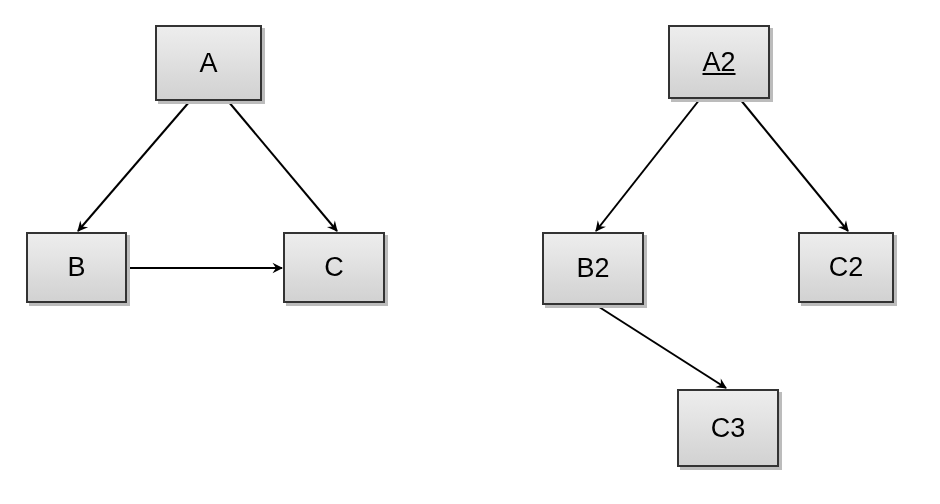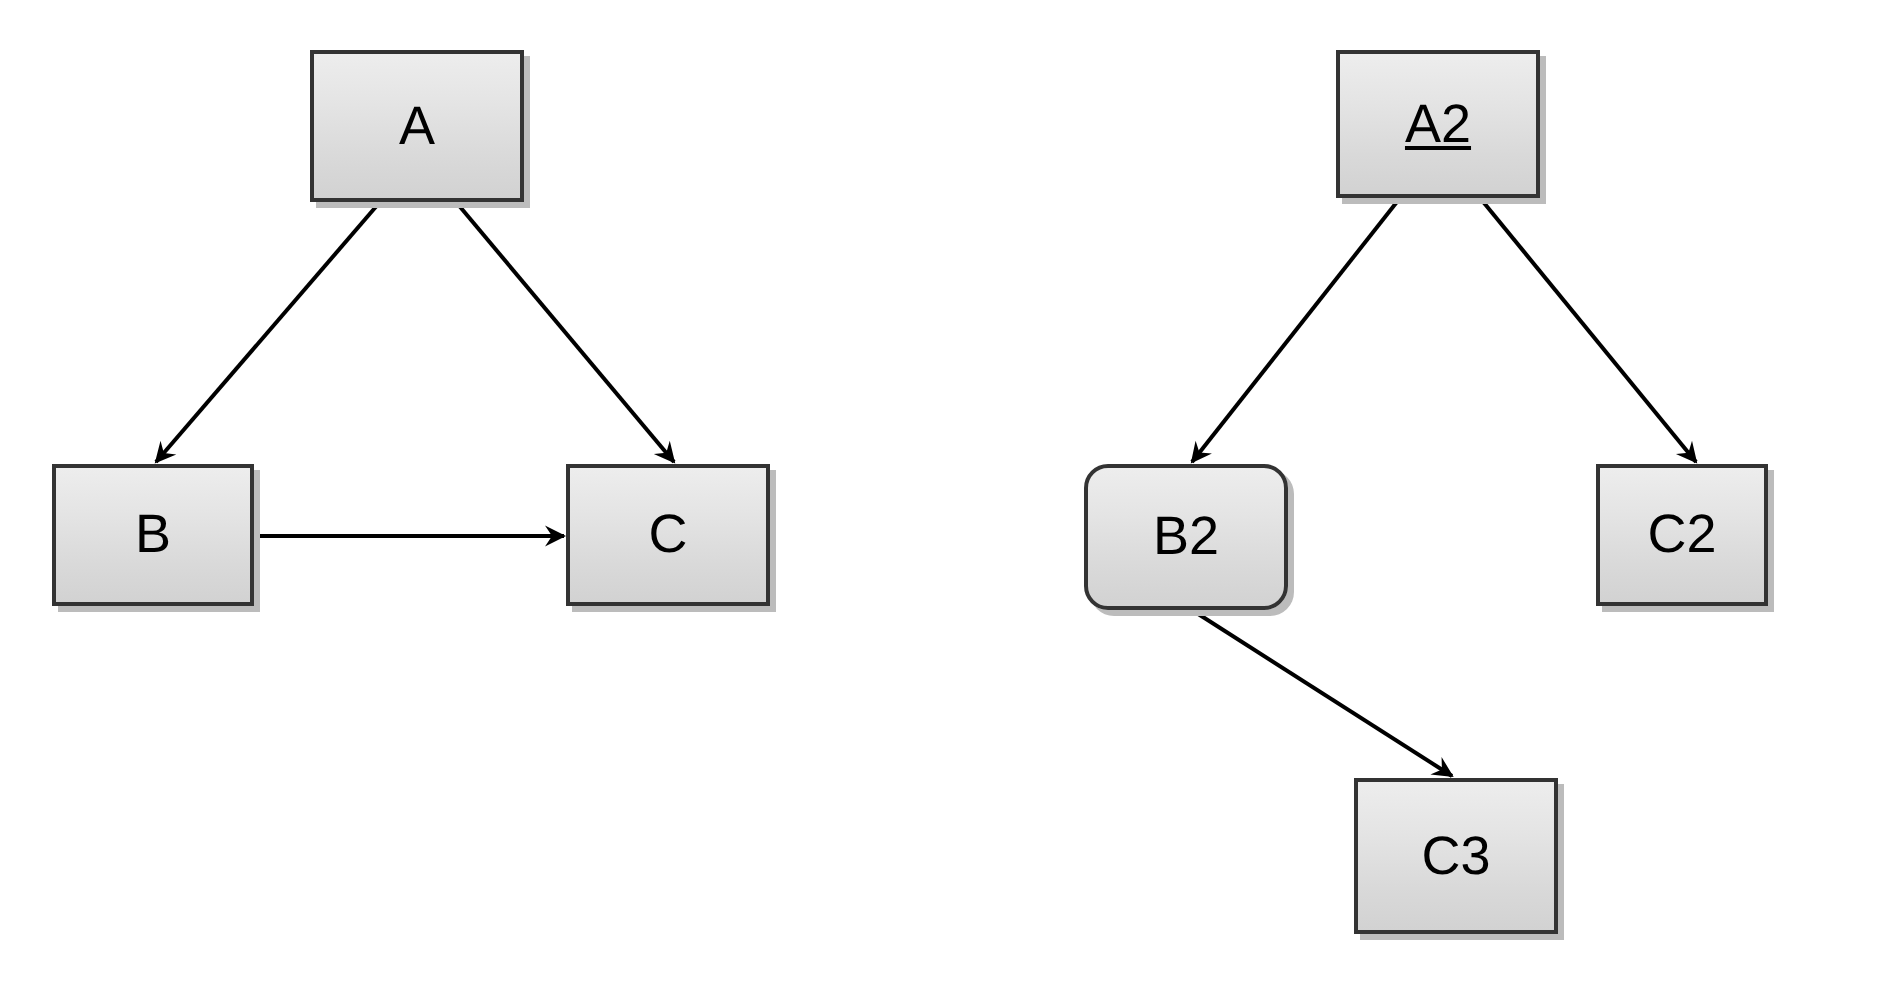--- a/index.html
+++ b/index.html
@@ -75,24 +75,24 @@
       </div>
       <div class="node" style="left: 26px; top: 232px; width: 101px; height: 71px;">
         <span class="node-label">B</span>
       </div>
       <div class="node" style="left: 283px; top: 232px; width: 102px; height: 71px;">
         <span class="node-label">C</span>
       </div>
       <div class="node" style="left: 668px; top: 25px; width: 102px; height: 74px; text-decoration: underline;">
         <span class="node-label">A2</span>
       </div>
-      <div class="node" style="left: 542px; top: 232px; width: 102px; height: 73px; border-radius: 12px;">
+      <div class="node" style="left: 542px; top: 232px; width: 102px; height: 73px;">
         <span class="node-label">B2</span>
       </div>
-      <div class="node" style="left: 798px; top: 232px; width: 86px; height: 71px;">
+      <div class="node" style="left: 798px; top: 232px; width: 96px; height: 71px;">
         <span class="node-label">C2</span>
       </div>
       <div class="node" style="left: 677px; top: 389px; width: 102px; height: 78px; text-align: center;">
         <span class="node-label">C3</span>
       </div>
     </div>
 
 </div>
 
 </body></html>

